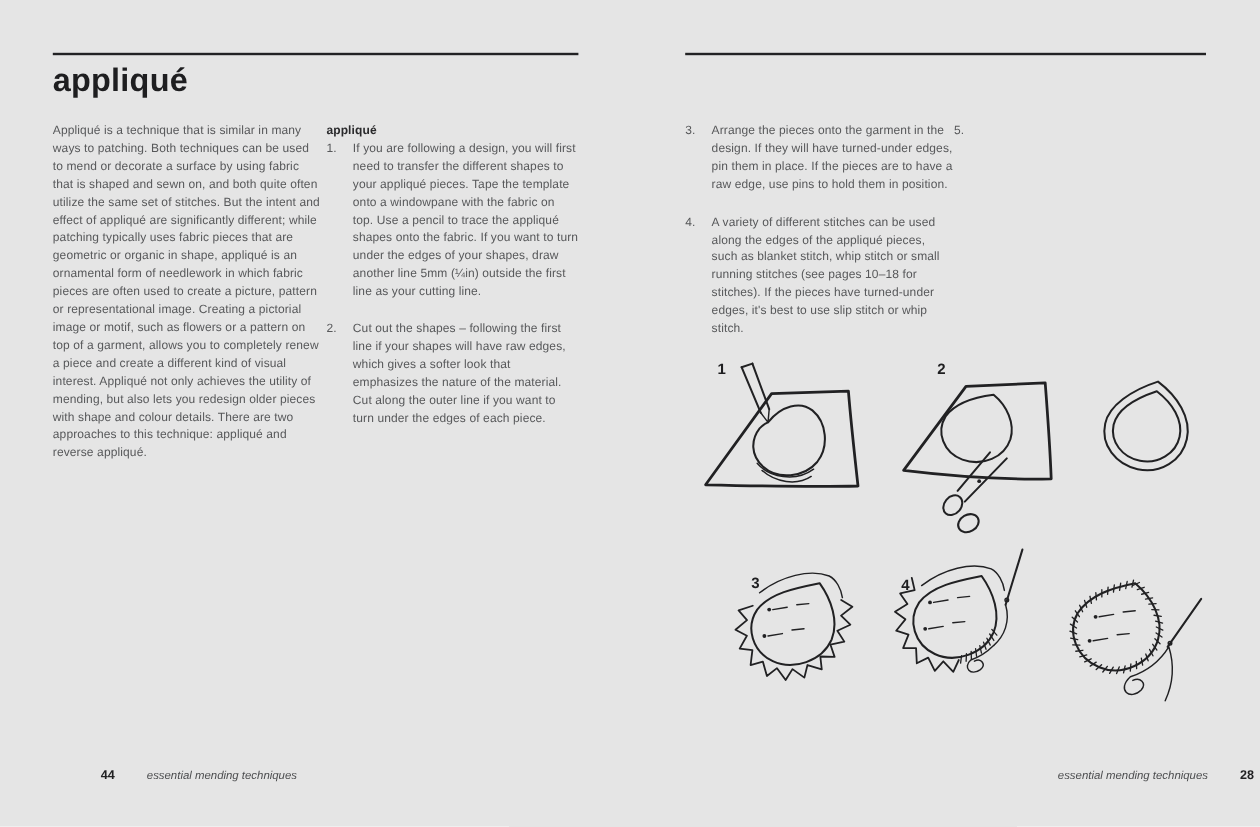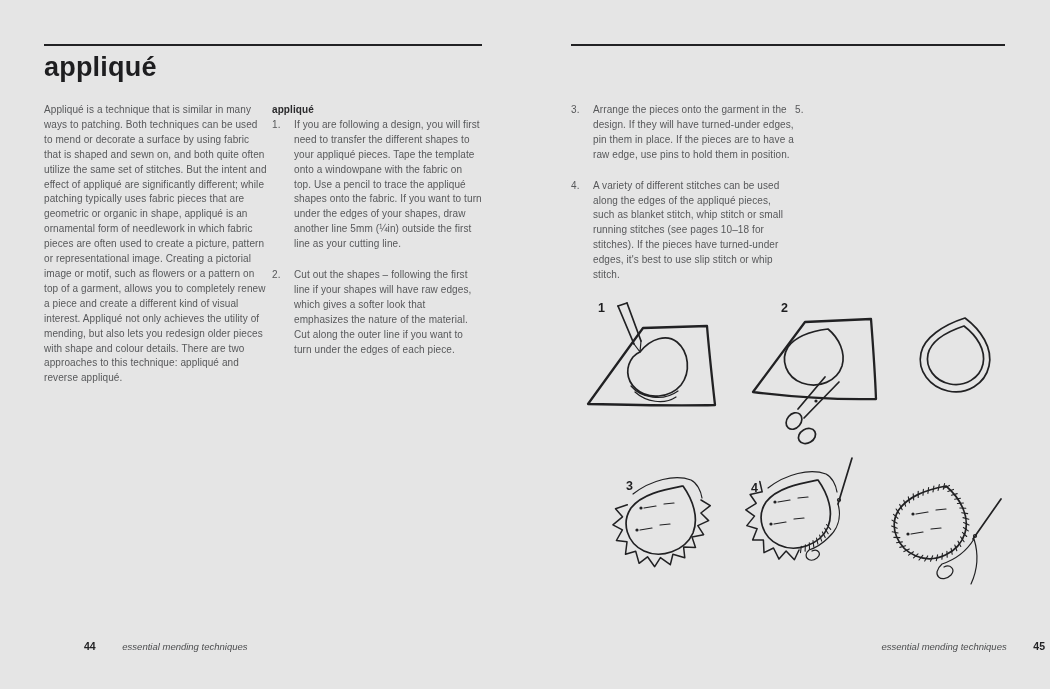--- a/index.html
+++ b/index.html
@@ -265,17 +265,17 @@
           <line x1="55.0" y1="23.3" x2="55.4" y2="17.3" class="tick"></line>
           <line x1="59.9" y1="21.4" x2="60.6" y2="15.5" class="tick"></line>
           <line x1="65.0" y1="19.9" x2="65.9" y2="14.0" class="tick"></line>
           <line x1="70.1" y1="18.5" x2="71.3" y2="12.6" class="tick"></line>
           <line x1="75.3" y1="17.3" x2="76.6" y2="11.5" class="tick"></line>
         </svg>
     </div>
 
     <div class="footer footer-right">
       <span class="running-title">essential mending techniques</span>
-      <span class="folio">45</span>
+      <span class="folio">28</span>
     </div>
   </div>
 
 </div>
 
 </body></html>

